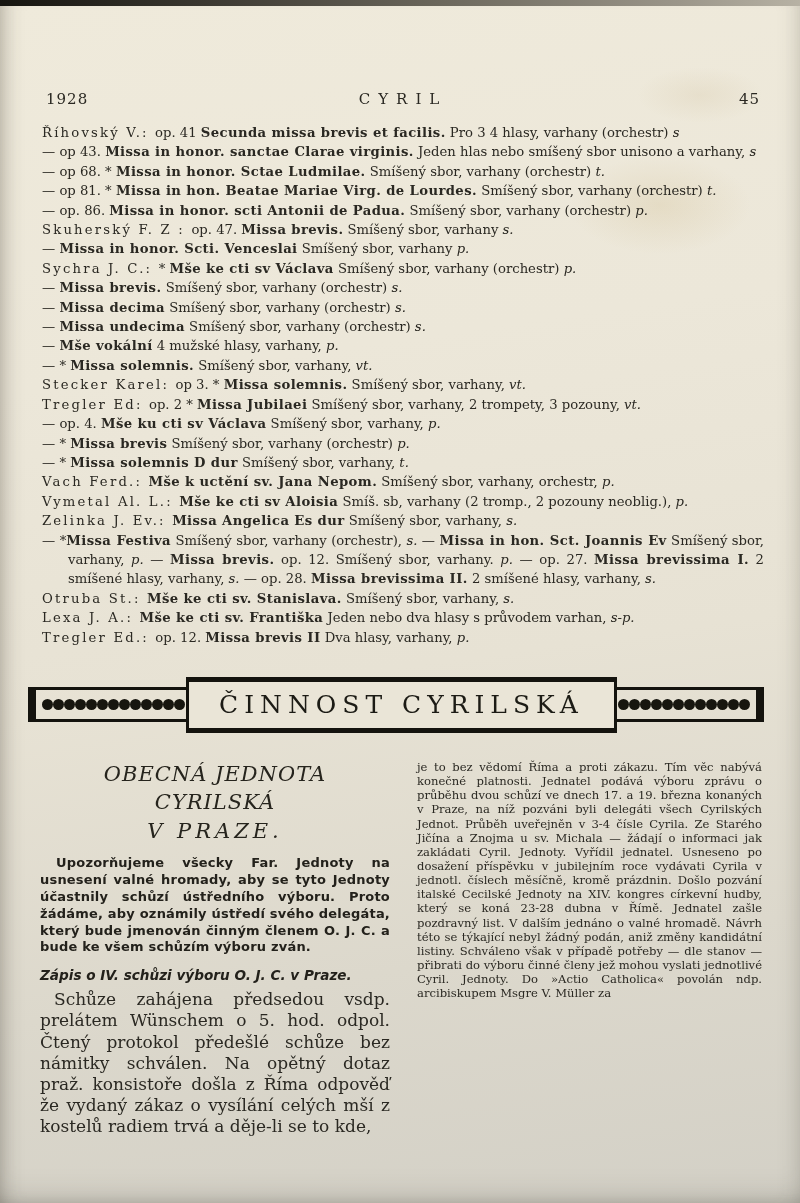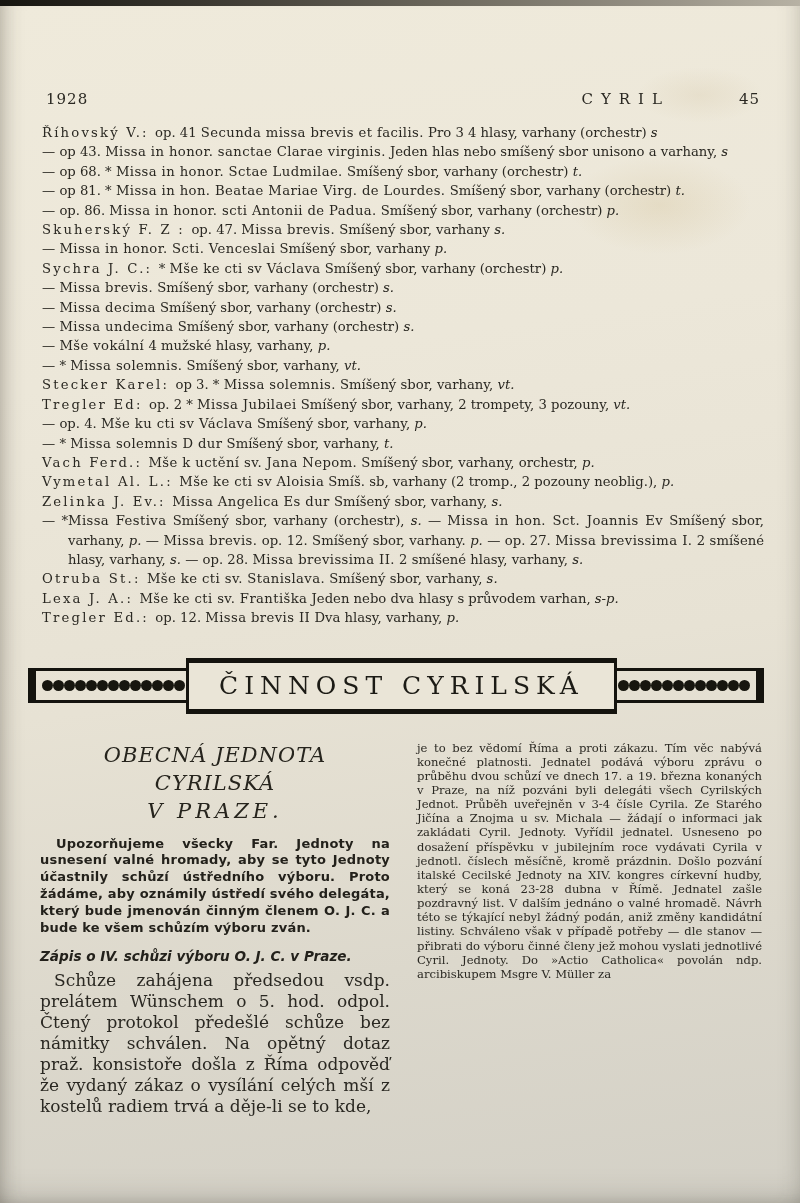--- a/index.html
+++ b/index.html
@@ -27,37 +27,37 @@
     background: linear-gradient(90deg, #15140f, #3a3730 25%, #6b675c 55%, #9b968a 85%, #b7b2a4);
   }
 
   
   .page-header {
     display: flex; align-items: baseline;
     padding: 90px 40px 0 46px;
     font-size: 15px;
   }
   .ph-year  { width: 90px; letter-spacing: 1px; }
-  .ph-title { flex: 1; text-align: right; letter-spacing: 8px; }
+  .ph-title { flex: 1; text-align: center; letter-spacing: 8px; }
   .ph-num   { width: 90px; text-align: right; letter-spacing: 1px; }
 
   
   .works {
     margin: 15px 36px 0 42px;
     font-size: 13.2px;
     line-height: 19.4px;
   }
   .entry {
     margin: 0;
     padding-left: 26px;
     text-indent: -26px;
     text-align: justify;
   }
   .seg-author { letter-spacing: 2.2px; }
-  .seg-bold   { font-weight: normal; letter-spacing: 0.4px; }
+  .seg-bold   { font-weight: bold; letter-spacing: 0.4px; }
   .seg-italic { font-style: italic; }
 
   
   .banner {
     display: flex; align-items: center;
     margin: 30px 80px 0 28px;
     position: relative;
   }
   .band {
     flex: 1;
@@ -150,20 +150,21 @@
       <p class="entry"><span class="seg-normal">— </span><span class="seg-bold">Missa in honor. Scti. Venceslai</span><span class="seg-normal"> Smíšený sbor, varhany </span><span class="seg-italic">p.</span></p>
       <p class="entry"><span class="seg-author">Sychra J. C.: </span><span class="seg-normal">* </span><span class="seg-bold">Mše ke cti sv Václava</span><span class="seg-normal"> Smíšený sbor, varhany (orchestr) </span><span class="seg-italic">p.</span></p>
       <p class="entry"><span class="seg-normal">— </span><span class="seg-bold">Missa brevis.</span><span class="seg-normal"> Smíšený sbor, varhany (orchestr) </span><span class="seg-italic">s.</span></p>
       <p class="entry"><span class="seg-normal">— </span><span class="seg-bold">Missa decima</span><span class="seg-normal"> Smíšený sbor, varhany (orchestr) </span><span class="seg-italic">s.</span></p>
       <p class="entry"><span class="seg-normal">— </span><span class="seg-bold">Missa undecima</span><span class="seg-normal"> Smíšený sbor, varhany (orchestr) </span><span class="seg-italic">s.</span></p>
       <p class="entry"><span class="seg-normal">— </span><span class="seg-bold">Mše vokální</span><span class="seg-normal"> 4 mužské hlasy, varhany, </span><span class="seg-italic">p.</span></p>
       <p class="entry"><span class="seg-normal">— * </span><span class="seg-bold">Missa solemnis.</span><span class="seg-normal"> Smíšený sbor, varhany, </span><span class="seg-italic">vt.</span></p>
       <p class="entry"><span class="seg-author">Stecker Karel: </span><span class="seg-normal">op 3. * </span><span class="seg-bold">Missa solemnis.</span><span class="seg-normal"> Smíšený sbor, varhany, </span><span class="seg-italic">vt.</span></p>
       <p class="entry"><span class="seg-author">Tregler Ed: </span><span class="seg-normal">op. 2 * </span><span class="seg-bold">Missa Jubilaei</span><span class="seg-normal"> Smíšený sbor, varhany, 2 trompety, 3 pozouny, </span><span class="seg-italic">vt.</span></p>
       <p class="entry"><span class="seg-normal">— op. 4. </span><span class="seg-bold">Mše ku cti sv Václava</span><span class="seg-normal"> Smíšený sbor, varhany, </span><span class="seg-italic">p.</span></p>
+      <p class="entry"><span class="seg-normal">— * </span><span class="seg-bold">Missa brevis</span><span class="seg-normal"> Smíšený sbor, varhany (orchestr) </span><span class="seg-italic">p.</span></p>
       <p class="entry"><span class="seg-normal">— * </span><span class="seg-bold">Missa solemnis D dur</span><span class="seg-normal"> Smíšený sbor, varhany, </span><span class="seg-italic">t.</span></p>
       <p class="entry"><span class="seg-author">Vach Ferd.: </span><span class="seg-bold">Mše k uctění sv. Jana Nepom.</span><span class="seg-normal"> Smíšený sbor, varhany, orchestr, </span><span class="seg-italic">p.</span></p>
       <p class="entry"><span class="seg-author">Vymetal Al. L.: </span><span class="seg-bold">Mše ke cti sv Aloisia</span><span class="seg-normal"> Smíš. sb, varhany (2 tromp., 2 pozouny neoblig.), </span><span class="seg-italic">p.</span></p>
       <p class="entry"><span class="seg-author">Zelinka J. Ev.: </span><span class="seg-bold">Missa Angelica Es dur</span><span class="seg-normal"> Smíšený sbor, varhany, </span><span class="seg-italic">s.</span></p>
       <p class="entry"><span class="seg-normal">— *</span><span class="seg-bold">Missa Festiva</span><span class="seg-normal"> Smíšený sbor, varhany (orchestr), </span><span class="seg-italic">s.</span><span class="seg-normal"> — </span><span class="seg-bold">Missa in hon. Sct. Joannis Ev</span><span class="seg-normal"> Smíšený sbor, varhany, </span><span class="seg-italic">p.</span><span class="seg-normal"> — </span><span class="seg-bold">Missa brevis.</span><span class="seg-normal"> op. 12. Smíšený sbor, varhany. </span><span class="seg-italic">p.</span><span class="seg-normal"> — op. 27. </span><span class="seg-bold">Missa brevissima I.</span><span class="seg-normal"> 2 smíšené hlasy, varhany, </span><span class="seg-italic">s.</span><span class="seg-normal"> — op. 28. </span><span class="seg-bold">Missa brevissima II.</span><span class="seg-normal"> 2 smíšené hlasy, varhany, </span><span class="seg-italic">s.</span></p>
       <p class="entry"><span class="seg-author">Otruba St.: </span><span class="seg-bold">Mše ke cti sv. Stanislava.</span><span class="seg-normal"> Smíšený sbor, varhany, </span><span class="seg-italic">s.</span></p>
       <p class="entry"><span class="seg-author">Lexa J. A.: </span><span class="seg-bold">Mše ke cti sv. Františka</span><span class="seg-normal"> Jeden nebo dva hlasy s průvodem varhan, </span><span class="seg-italic">s-p.</span></p>
       <p class="entry"><span class="seg-author">Tregler Ed.: </span><span class="seg-normal">op. 12. </span><span class="seg-bold">Missa brevis II</span><span class="seg-normal"> Dva hlasy, varhany, </span><span class="seg-italic">p.</span></p>
     </div>
 

